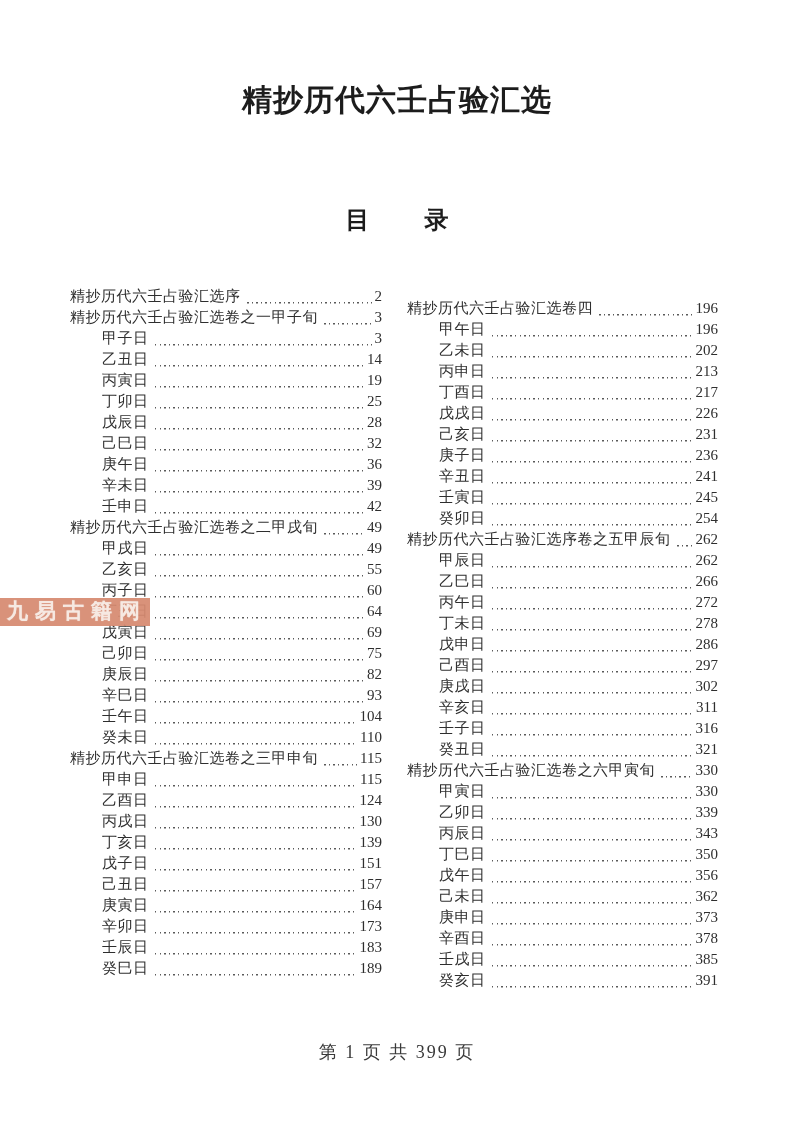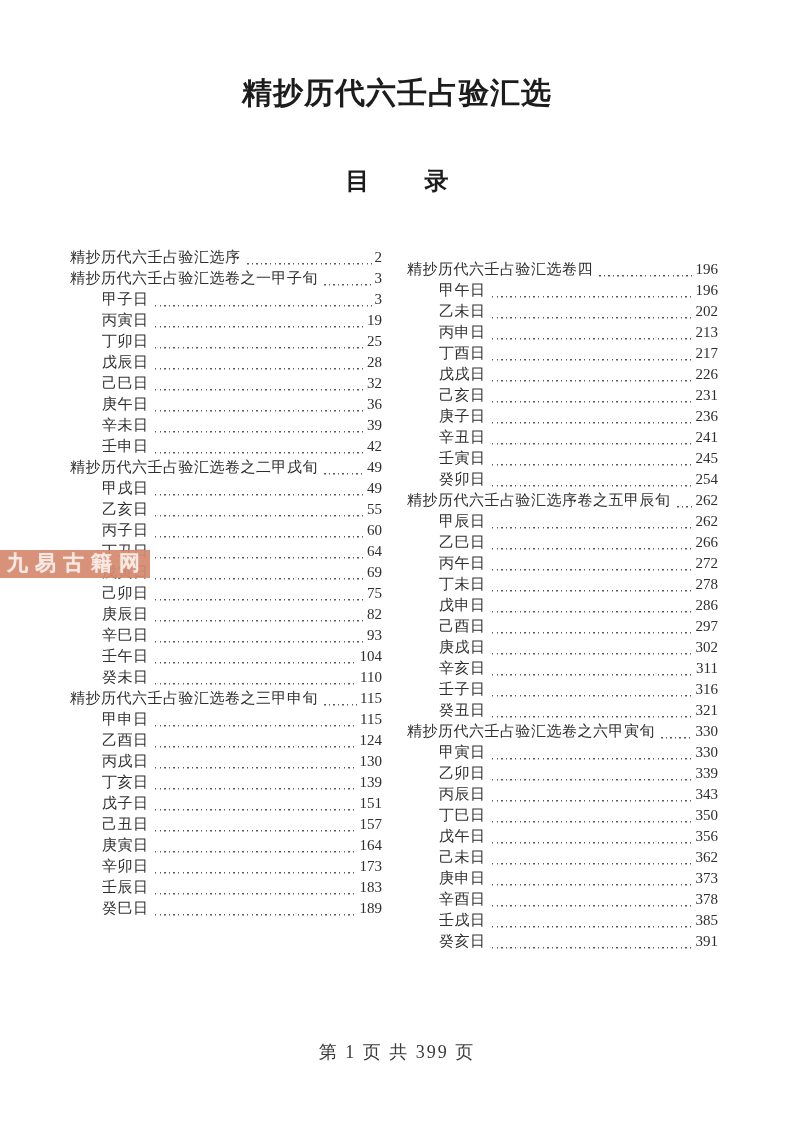--- a/index.html
+++ b/index.html
@@ -9,31 +9,31 @@
     font-family: "Liberation Serif", "DejaVu Serif", serif;
     color: #2e2e2e;
   }
   .page {
     position: relative;
     width: 794px; height: 1123px;
     overflow: hidden;
     background: #ffffff;
   }
   .doc-title {
-    margin: 3px;
+    margin: 10px;
     padding-top: 72px;
     text-align: center;
     font-size: 30px;
     line-height: 36px;
     font-weight: 700;
     letter-spacing: 1px;
     color: #1c1c1c;
   }
   .toc-heading {
-    margin-top: 56px;
+    margin-top: 88px;
     text-align: center;
     font-size: 24px;
     line-height: 29px;
     font-weight: 700;
     color: #1c1c1c;
   }
   .toc-heading .hchar + .hchar { margin-left: 55px; }
   .toc {
     margin: 51px 76px 0 70px;
     display: flex;
@@ -108,20 +108,25 @@
           <span class="leader"></span>
           <span class="pagenum">3</span>
         </div>
 
         <div class="row entry">
           <span class="label">甲子日</span>
           <span class="leader"></span>
           <span class="pagenum">3</span>
         </div>
 
+        <div class="row entry">
+          <span class="label">乙丑日</span>
+          <span class="leader"></span>
+          <span class="pagenum">14</span>
+        </div>
 
         <div class="row entry">
           <span class="label">丙寅日</span>
           <span class="leader"></span>
           <span class="pagenum">19</span>
         </div>
 
         <div class="row entry">
           <span class="label">丁卯日</span>
           <span class="leader"></span>
@@ -485,19 +490,19 @@
         </div>
 
         <div class="row entry">
           <span class="label">癸亥日</span>
           <span class="leader"></span>
           <span class="pagenum">391</span>
         </div>
       </div>
   </div>
 
-  <div class="watermark" style="background-color: rgba(214, 138, 112, 0.93); color: rgb(246, 233, 226);">
+  <div class="watermark" style="background-color: rgba(214, 138, 112, 0.93); color: rgb(246, 233, 226); margin-top: 48px;">
     <span>九易古籍网</span>
   </div>
 
   <div class="page-footer">第 1 页 共 399 页</div>
 
 </div>
 
 </body></html>

